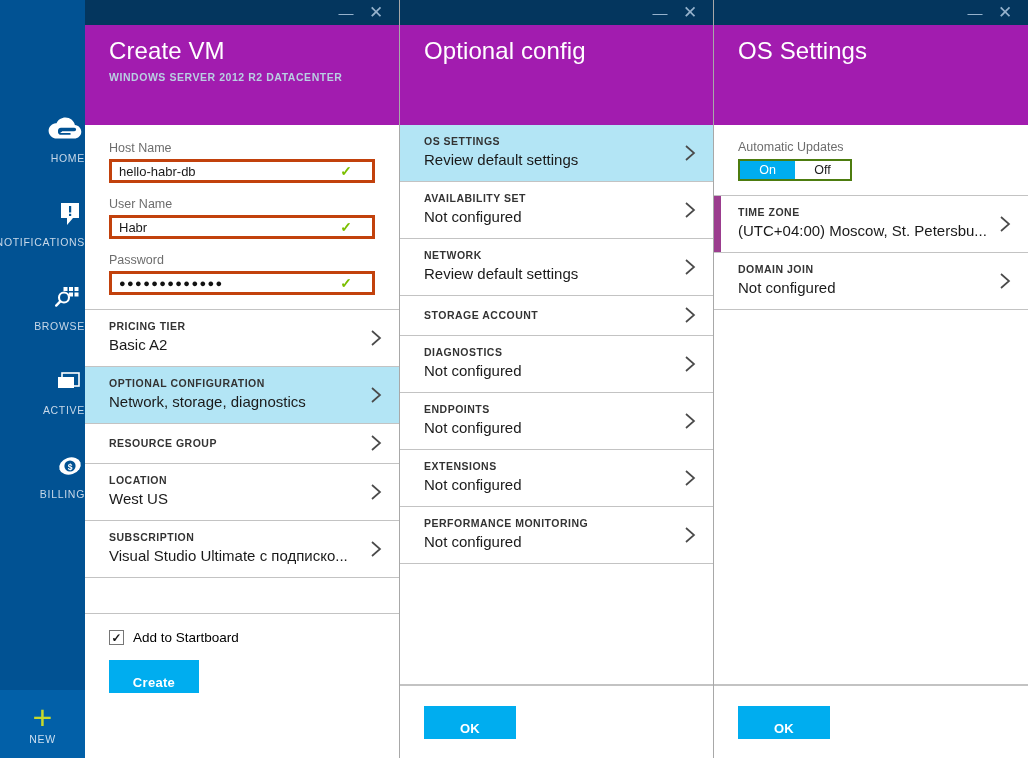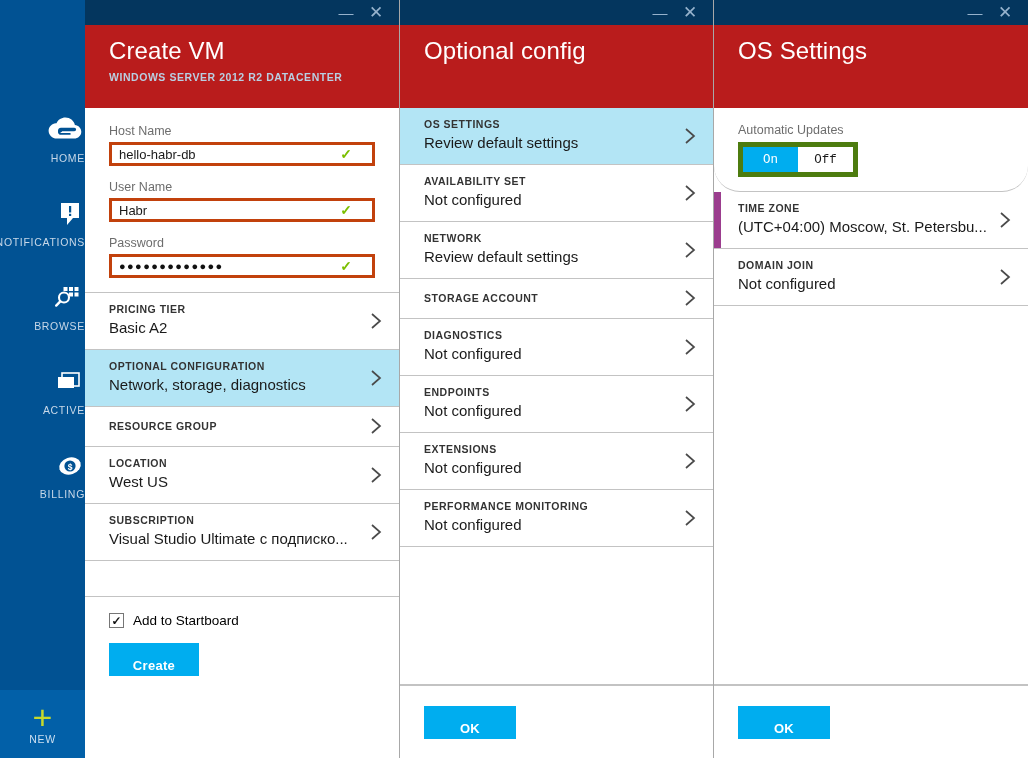--- a/index.html
+++ b/index.html
@@ -105,22 +105,22 @@
     align-items: center;
     justify-content: center;
     color: #96b2cc;
     font-size: 15px;
     cursor: pointer;
     line-height: 1;
   }
   .tb-btn.close { font-size: 17px; }
 
   .blade-header {
-    background: #b91c1c;
-    height: 83px;
+    background: #a21caf;
+    height: 100px;
     flex-shrink: 0;
     padding: 11px 0 0 24px;
   }
   .blade-title {
     color: #ffffff;
     font-size: 24px;
     font-weight: 300;
     line-height: 30px;
     letter-spacing: 0.1px;
   }
@@ -277,32 +277,30 @@
     padding: 20px 24px 0 24px;
     height: 73px;
     background: #fff;
   }
   .btn-ok { min-width: 92px; }
 
   
   .toggle-sec {
     padding: 15px 24px 14px 24px;
     border-bottom: 1px solid #c3c3c3;
-    border-radius: 26px;
   }
   .toggle-label {
     font-size: 12.5px;
     color: #6d6d6d;
     margin-bottom: 5px;
   }
   .toggle {
     display: inline-flex;
-    border: 5px solid #4d7c0f;
-    height: 35px;
-    font-family: Liberation Mono, monospace;
+    border: 2px solid #4d7c0f;
+    height: 22px;
   }
   .tg-opt {
     width: 55px;
     display: flex;
     align-items: center;
     justify-content: center;
     font-size: 12.5px;
     color: #1a1a1a;
     background: #fff;
     cursor: pointer;

